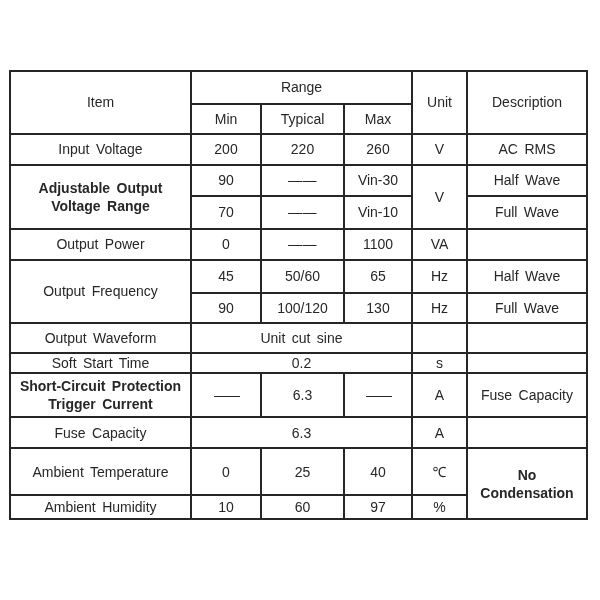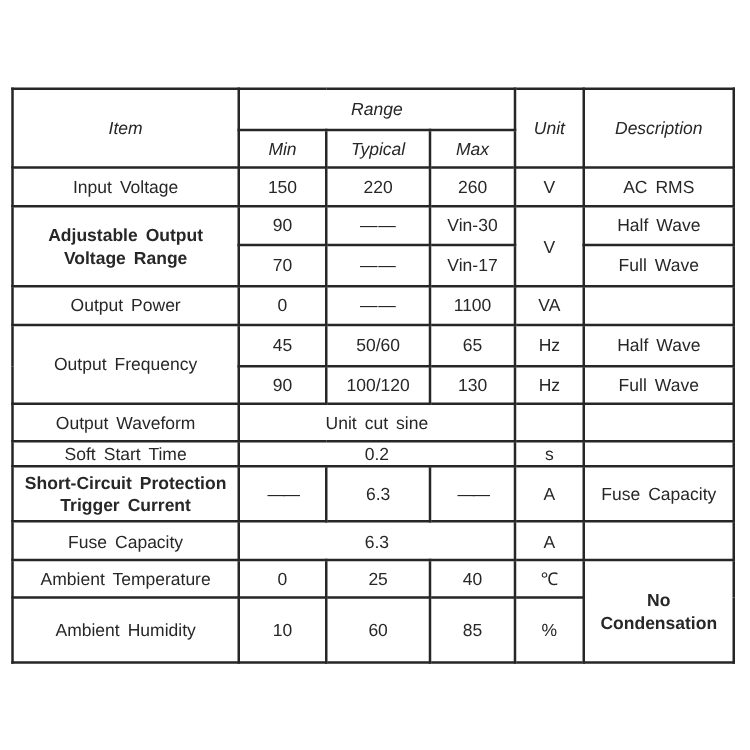--- a/index.html
+++ b/index.html
@@ -12,21 +12,21 @@
     border-collapse:collapse;table-layout:fixed;
   }
   .spec-table td{
     border:2px solid #262626;
     text-align:center;vertical-align:middle;
     padding:0 2px;
     font-size:14px;color:#272727;
     word-spacing:0.18em;line-height:1.3;
     overflow:hidden;
   }
-  .hd{font-size:15px;font-style:italic;}
+  .hd{font-size:15px;}
   .c-item{width:181px}.c-min{width:70px}.c-typ{width:83px}
   .c-max{width:68px}.c-unit{width:55px}.c-desc{width:120px}
   .dash-light{color:#b5b5b5;letter-spacing:0.5px;}
   .dash-dark{color:#4d4d4d;letter-spacing:-2px;}
   .unit-gray{color:#9c9c9c;font-size:13px;}
   .stack span{display:block;font-weight:bold;}
 </style>
 </head>
 <body>
 
@@ -49,42 +49,42 @@
       <td rowspan="2" class="hd">Description</td>
     </tr>
     <tr style="height:30px">
       <td class="hd">Min</td>
       <td class="hd">Typical</td>
       <td class="hd">Max</td>
     </tr>
 
     <tr style="height:31px">
       <td>Input Voltage</td>
-      <td>150</td>
+      <td>200</td>
       <td>220</td>
       <td>260</td>
       <td>V</td>
       <td>AC RMS</td>
     </tr>
 
     <tr style="height:31px">
       <td rowspan="2" class="stack">
         <span>Adjustable Output</span>
         <span>Voltage Range</span>
       </td>
       <td>90</td>
       <td class="dash-light">——</td>
       <td>Vin-30</td>
       <td rowspan="2">V</td>
       <td>Half Wave</td>
     </tr>
     <tr style="height:33px">
       <td>70</td>
       <td class="dash-light">——</td>
-      <td>Vin-17</td>
+      <td>Vin-10</td>
       <td>Full Wave</td>
     </tr>
 
     <tr style="height:31px">
       <td>Output Power</td>
       <td>0</td>
       <td class="dash-light">——</td>
       <td>1100</td>
       <td>VA</td>
       <td></td>
@@ -132,33 +132,33 @@
       <td>Fuse Capacity</td>
     </tr>
 
     <tr style="height:31px">
       <td>Fuse Capacity</td>
       <td colspan="3">6.3</td>
       <td>A</td>
       <td></td>
     </tr>
 
-    <tr style="height:30px">
+    <tr style="height:47px">
       <td>Ambient Temperature</td>
       <td>0</td>
       <td>25</td>
       <td>40</td>
       <td class="unit-gray">℃</td>
       <td rowspan="2" class="stack">
         <span>No</span>
         <span>Condensation</span>
       </td>
     </tr>
-    <tr style="height:52px">
+    <tr style="height:24px">
       <td>Ambient Humidity</td>
       <td>10</td>
       <td>60</td>
-      <td>85</td>
+      <td>97</td>
       <td class="unit-gray">%</td>
     </tr>
   </tbody>
     </table>
 </div>
 
 </body></html>

